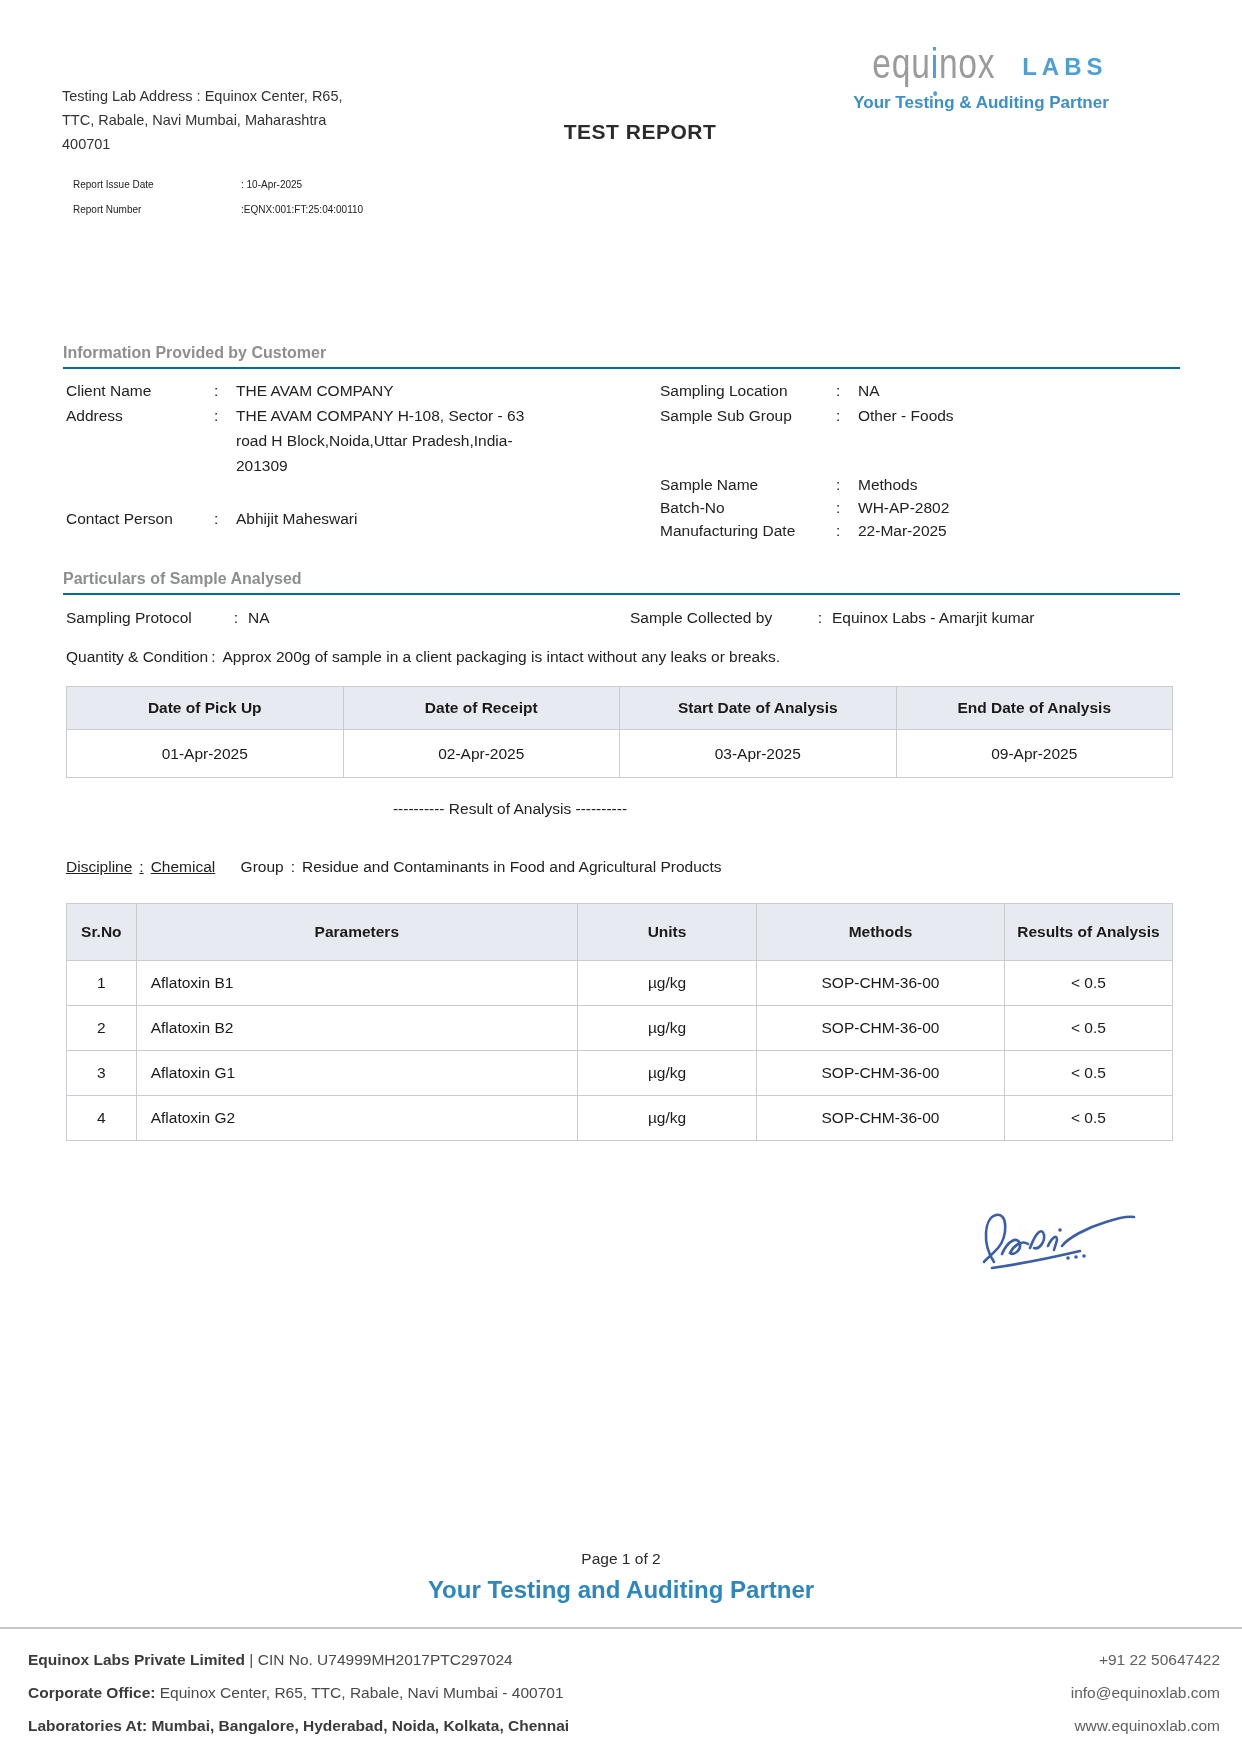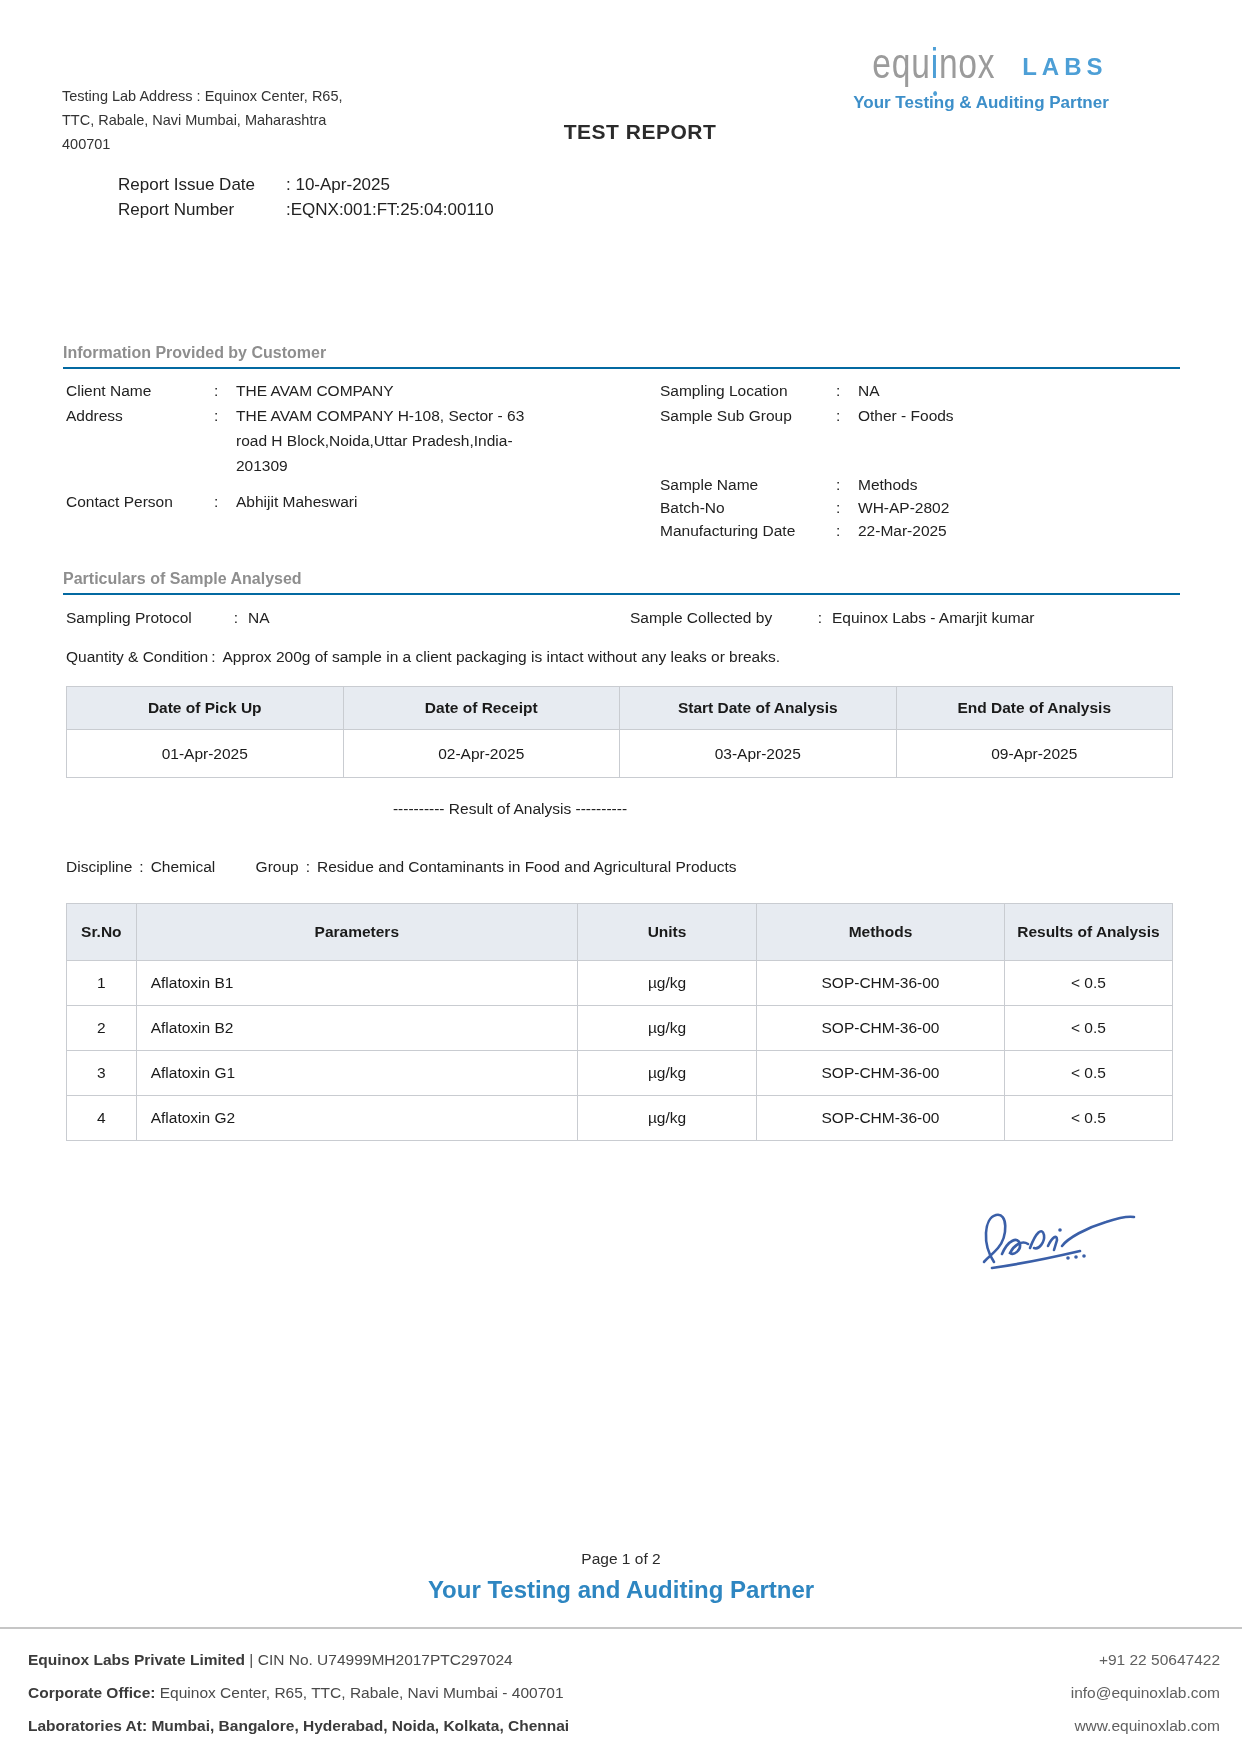--- a/index.html
+++ b/index.html
@@ -16,38 +16,38 @@
   .lab-address{position:absolute;left:62px;top:84px;width:320px;font-size:14.5px;line-height:24px;color:#333;}
   .doc-title{position:absolute;left:40px;top:120px;width:1200px;text-align:center;font-size:21px;font-weight:bold;color:#2b2b2b;letter-spacing:.5px;}
   .logo{position:absolute;left:850px;top:42px;width:262px;}
   .logo-row{display:flex;align-items:center;justify-content:center;}
   .logo-equinox{display:inline-block;font-size:43px;color:#9b9b9b;letter-spacing:1px;transform:scaleX(.78);transform-origin:center;line-height:1;}
   .logo-i{color:#4d9fd6;position:relative;}
   .logo-i .i-underdot{position:absolute;left:50%;bottom:-9px;width:5px;height:5px;margin-left:-2px;border-radius:50%;background:#4d9fd6;}
   .logo-labs{font-size:24px;font-weight:bold;color:#4d9fd6;letter-spacing:5px;margin-left:10px;margin-top:6px;}
   .logo-tagline{margin-top:8px;text-align:center;color:#3d8fc9;font-weight:bold;font-size:17px;}
   
-  .meta{position:absolute;left:73px;top:172px;font-size:17px;margin-left:45px;}
+  .meta{position:absolute;left:73px;top:172px;font-size:10px;}
   .meta-row{line-height:25px;}
   .meta-label{display:inline-block;width:168px;}
   
   .section-head{position:absolute;left:63px;width:1117px;font-size:16px;font-weight:bold;color:#8e8e8e;padding-bottom:5px;border-bottom:2px solid #0369a1;}
   .head-info{top:344px;}
   .head-particulars{top:570px;}
   
   .info-grid{position:absolute;left:66px;top:378px;width:1112px;display:flex;font-size:15.5px;}
   .col-left{flex:0 0 554px;}
   .col-right{flex:1;}
   .info-row{display:flex;line-height:25px;}
   .col-left .i-lbl{width:148px;}
   .col-right .i-lbl{width:176px;margin-left:40px;}
   .i-col{width:22px;}
   .col-left .i-val{max-width:320px;}
   .i-val{flex:1;}
-  .contact-row{margin-top:11px;align-items:center;}
+  .contact-row{margin-top:28px;align-items:center;}
   .right-gap{height:45px;}
   .col-right .tight{line-height:23px;}
   
   .particulars-row{position:absolute;left:66px;top:606px;width:1112px;font-size:15.5px;line-height:24px;}
   .pr-group2{position:absolute;left:564px;top:0;}
   .p-lbl{display:inline-block;}
   .pr-colon{display:inline-block;text-align:center;}
   .particulars-row .g1-lbl{width:158px;}
   .particulars-row .g1-colon{width:24px;}
   .pr-group2 .g2-lbl{width:178px;}
@@ -61,21 +61,21 @@
   .sched-table th,.sched-table td,.results-table th,.results-table td{border:1px solid #c9ccd1;text-align:center;}
   .sched-table th,.results-table th{background:#e7ebf1;font-weight:bold;}
   .sched-table th{height:40px;}
   .sched-table td{height:45px;}
   .results-table th{height:52px;line-height:20px;padding:2px 8px;}
   .results-table td{height:42px;}
   .results-table td.param{text-align:left;padding-left:14px;}
   
   .result-divider{position:absolute;left:0;top:800px;width:1020px;text-align:center;font-size:15.5px;}
   .discipline-row{position:absolute;left:66px;top:858px;font-size:15.5px;}
-  .disc-group{margin-right:36px;}
+  .disc-group{margin-right:21px;text-decoration:underline;}
   .disc-colon{padding:0 7px;}
   
   .signature{position:absolute;left:972px;top:1200px;width:176px;height:88px;}
   .signatory{position:absolute;left:772px;top:1296px;width:400px;text-align:right;font-size:15px;line-height:18px;color:#2b2b2b;}
   
   .page-indicator{position:absolute;left:0;top:1550px;width:1242px;text-align:center;font-size:15.5px;color:#2b2b2b;}
   .footer-tagline{position:absolute;left:0;top:1576px;width:1242px;text-align:center;font-size:24px;font-weight:bold;color:#2e86c1;}
   .footer-divider{position:absolute;left:0;top:1627px;width:1242px;border-top:2px solid #c6c6c6;}
   .footer{position:absolute;left:28px;top:1650px;width:1192px;font-size:15.5px;}
   .footer-row{display:flex;justify-content:space-between;line-height:20px;margin-bottom:13px;}

